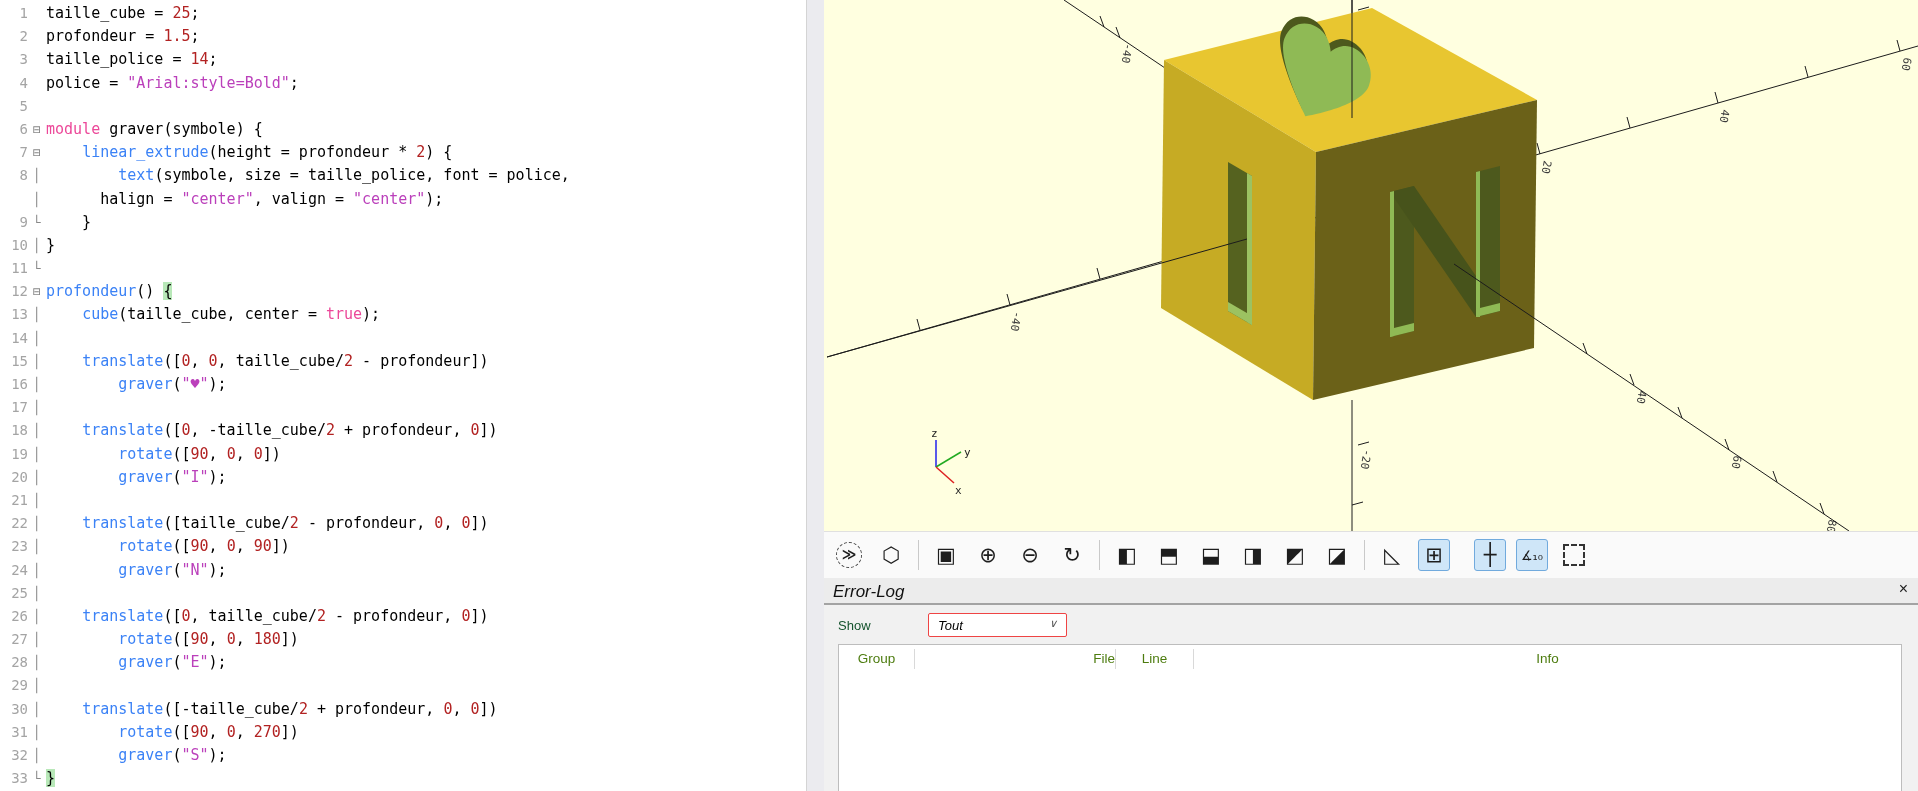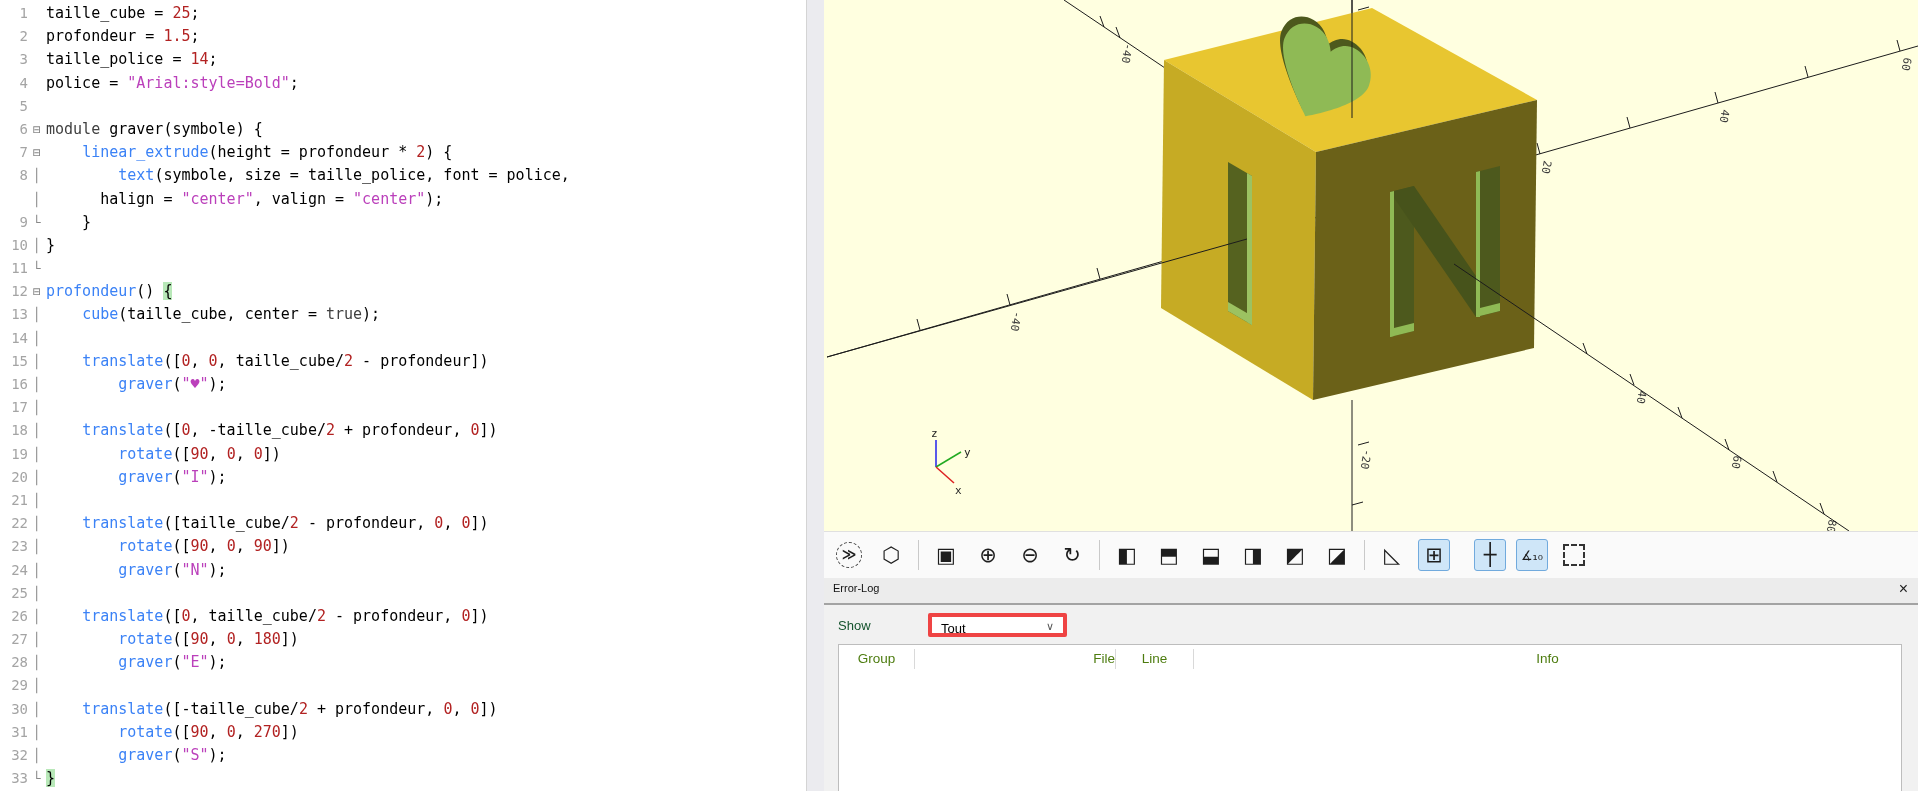--- a/index.html
+++ b/index.html
@@ -7,21 +7,21 @@
        font-family:"Liberation Sans",sans-serif;-webkit-font-smoothing:antialiased;}
 
   
   #editor{position:absolute;left:0;top:0;width:913px;height:791px;background:#ffffff;
           font-family:"DejaVu Sans Mono",monospace;font-size:15px;overflow:hidden;padding-top:2px;box-sizing:border-box;}
   .row{height:23.2px;line-height:23.2px;white-space:pre;position:relative;}
   .ln{display:inline-block;width:28px;text-align:right;color:#a4a4a4;font-size:14px;vertical-align:top;}
   .fold{display:inline-block;width:18px;text-align:center;color:#888;font-size:13px;vertical-align:top;}
   .codetxt{white-space:pre;}
   .seg-p{color:#000000;}
-  .seg-k{color:#404040;}
+  .seg-k{color:#ec4899;}
   .seg-f{color:#3b82f6;}
   .seg-n{color:#b22222;}
   .seg-s{color:#bb40bb;}
   .seg-h{color:#000;background:#b8e8b8;}
   .wrapmark{position:absolute;right:6px;top:0;color:#555;font-size:13px;}
 
   
   #splitter{position:absolute;left:806px;top:0;width:18px;height:791px;background:#ebebef;border-left:1px solid #d4d4d4;box-sizing:border-box;}
 
   
@@ -37,25 +37,25 @@
   .tbtn .inner-glyph{pointer-events:none;}
   .tbtn.dashed-circle .inner-glyph{border:1px dashed #444;border-radius:50%;width:24px;height:24px;line-height:22px;font-size:14px;text-align:center;font-weight:bold;}
   .tbtn.dashed-square .inner-glyph{border:2px dashed #333;width:18px;height:18px;}
   .tsep{width:1px;height:30px;background:#c9c9c9;margin:0 6px;}
   .tgap{width:14px;}
   .small-sub{font-size:13px;}
 
   
   #errorlog{position:absolute;left:824px;top:578px;width:1094px;height:213px;background:#f1f1f1;}
   #el-titlebar{height:25px;background:#ececec;border-bottom:2px solid #a3a3a3;position:relative;}
-  #el-title{position:absolute;left:9px;top:4px;font-size:11px;color:#111;}
+  #el-title{position:absolute;left:9px;top:4px;font-size:17px;color:#111;font-style:italic;}
   #el-close{position:absolute;right:10px;top:2px;font-size:16px;color:#222;cursor:default;}
   #el-show{position:absolute;left:14px;top:40px;font-size:13px;color:#14532d;}
   #el-dropdown{position:absolute;left:104px;top:35px;width:139px;height:24px;background:#fff;
-               border:4px solid #ef4444;border-radius:2px;box-sizing:border-box;font-size:13px;}
+               border:1px solid #ef4444;border-radius:2px;box-sizing:border-box;font-size:13px;font-style:italic;}
   #el-dropdown .dval{position:absolute;left:9px;top:4px;color:#000;}
   #el-dropdown .dchev{position:absolute;right:9px;top:3px;color:#555;font-size:11px;}
   #el-table{position:absolute;left:14px;top:66px;right:16px;bottom:-2px;background:#fff;border:1px solid #bdbdbd;}
   #el-header{display:flex;height:28px;align-items:center;}
   .el-col{text-align:center;font-size:13.5px;color:#4d7c0f;border-right:1px solid #d9d9d9;height:20px;line-height:20px;box-sizing:border-box;}
   .el-col:last-child{border-right:none;flex:1;}
 
   svg text{font-family:"DejaVu Sans Mono",monospace;}
 </style>
 </head>

